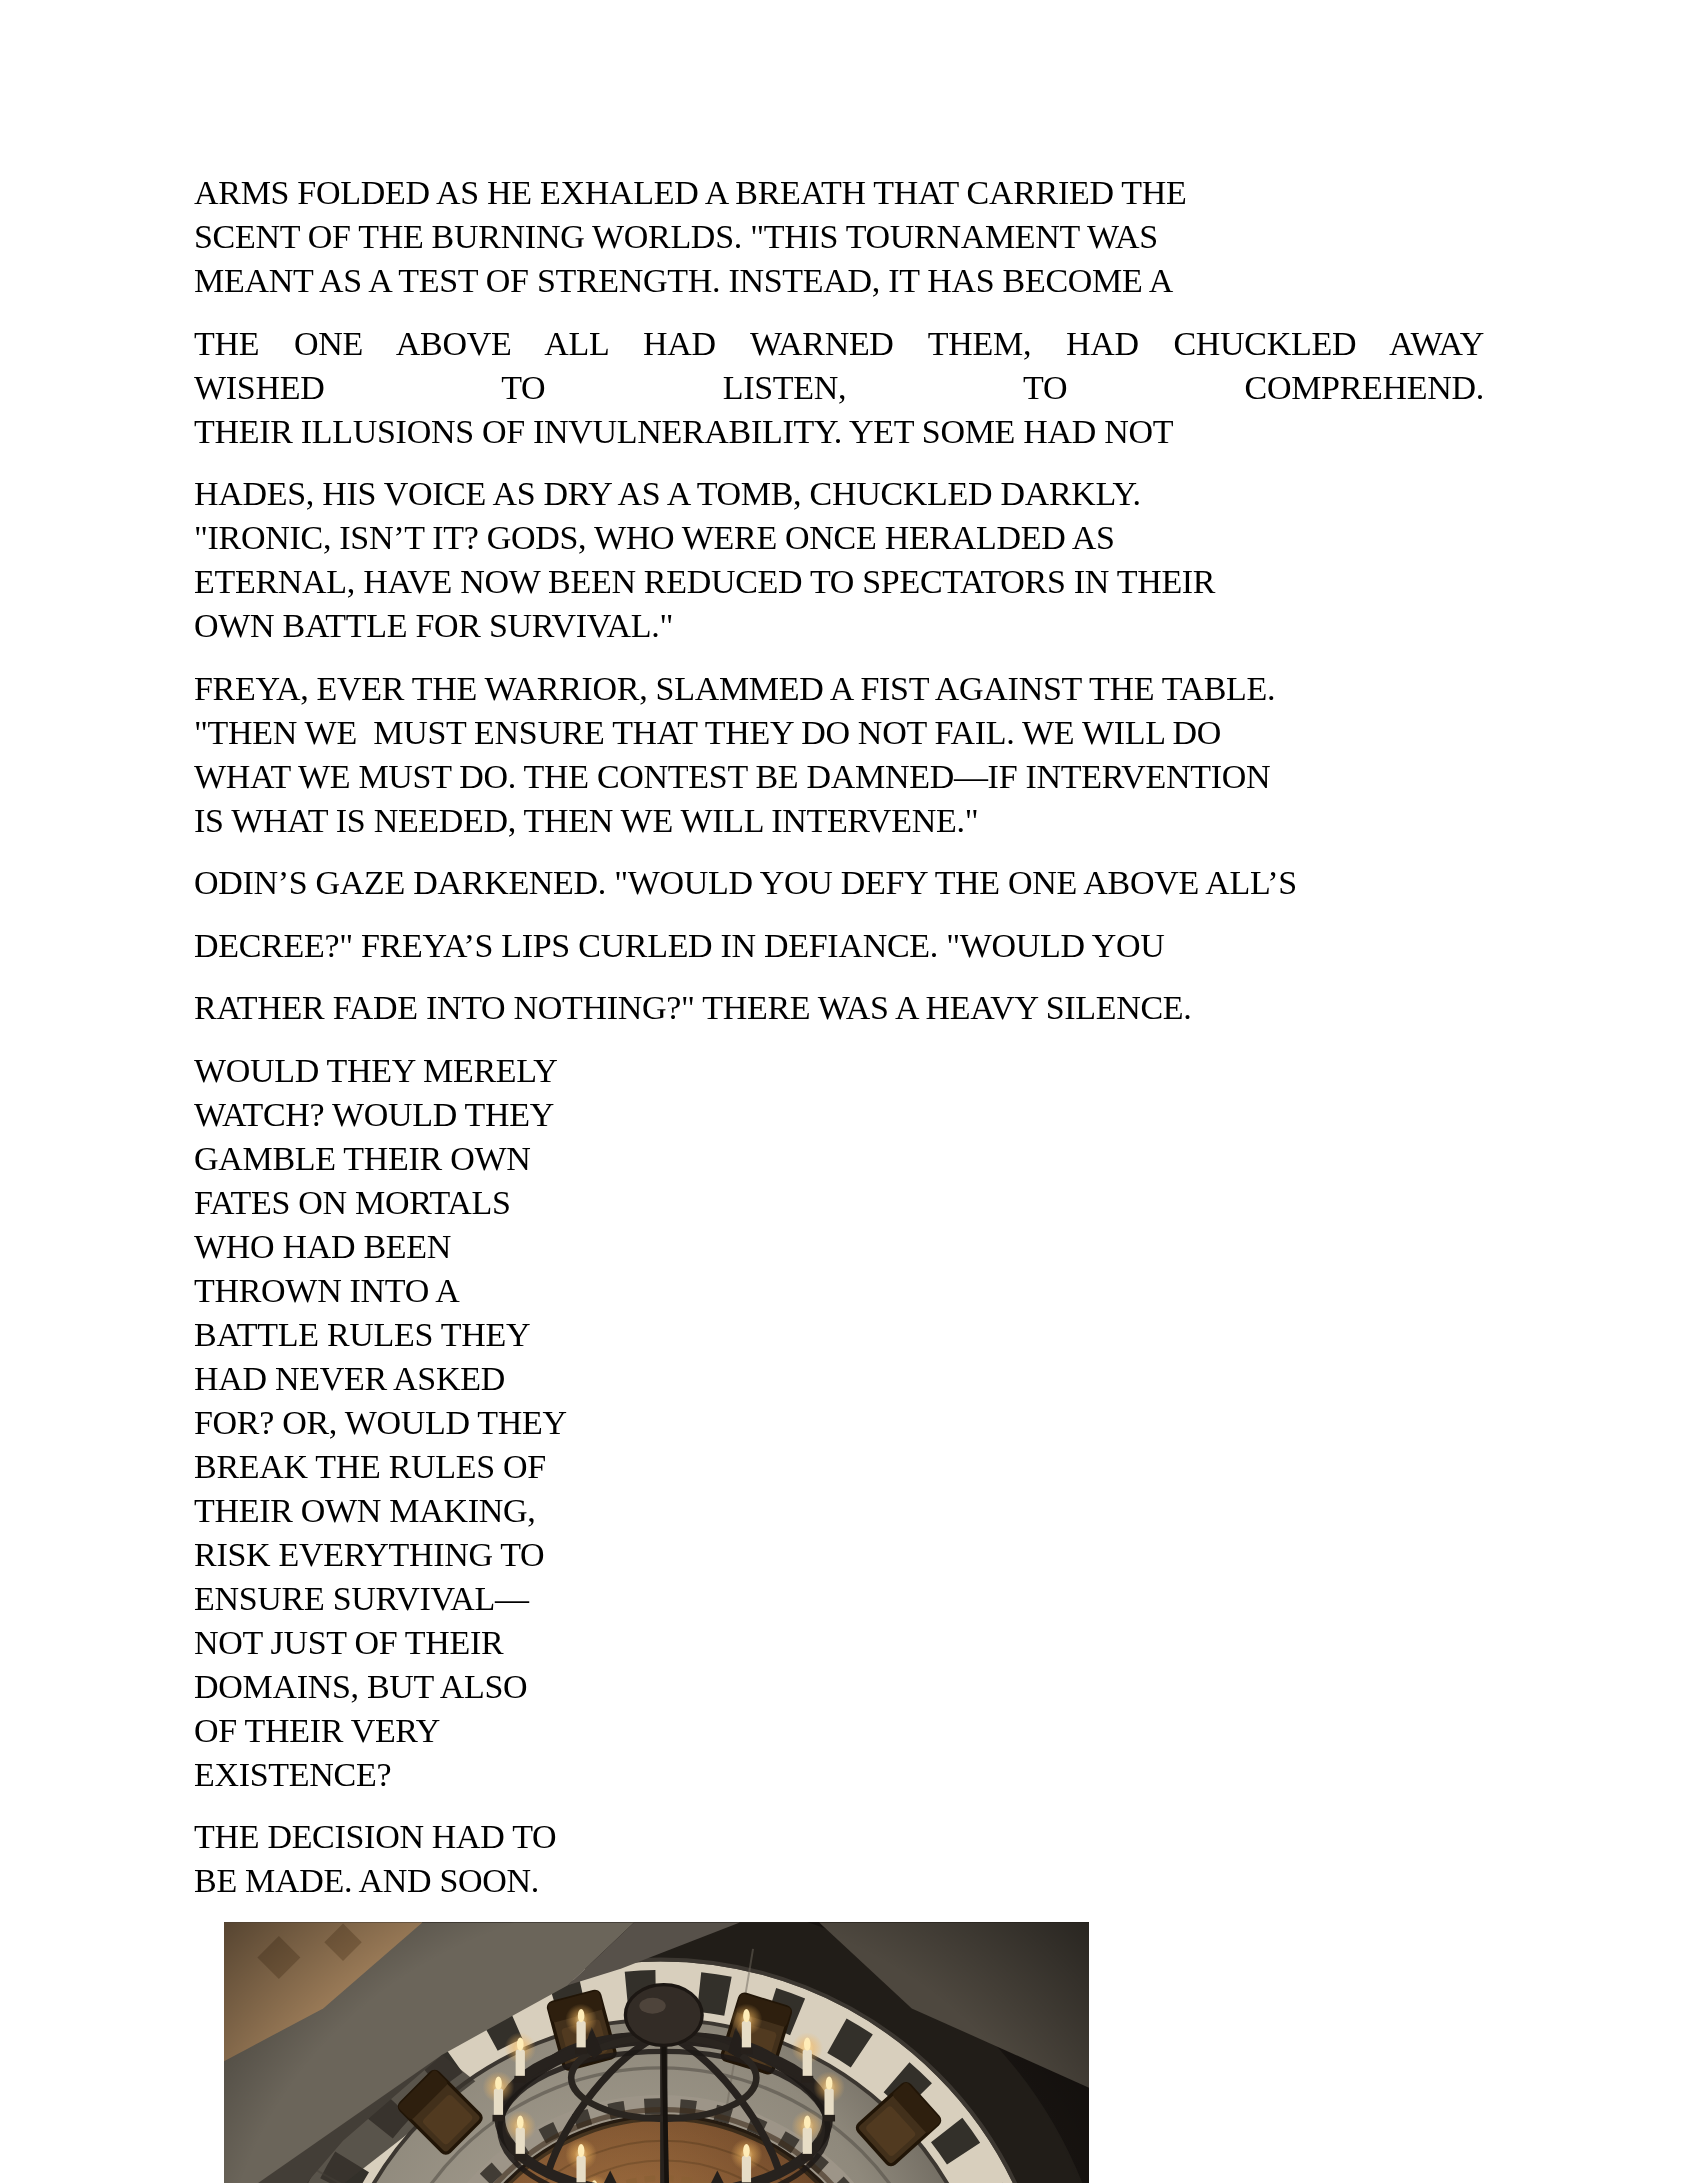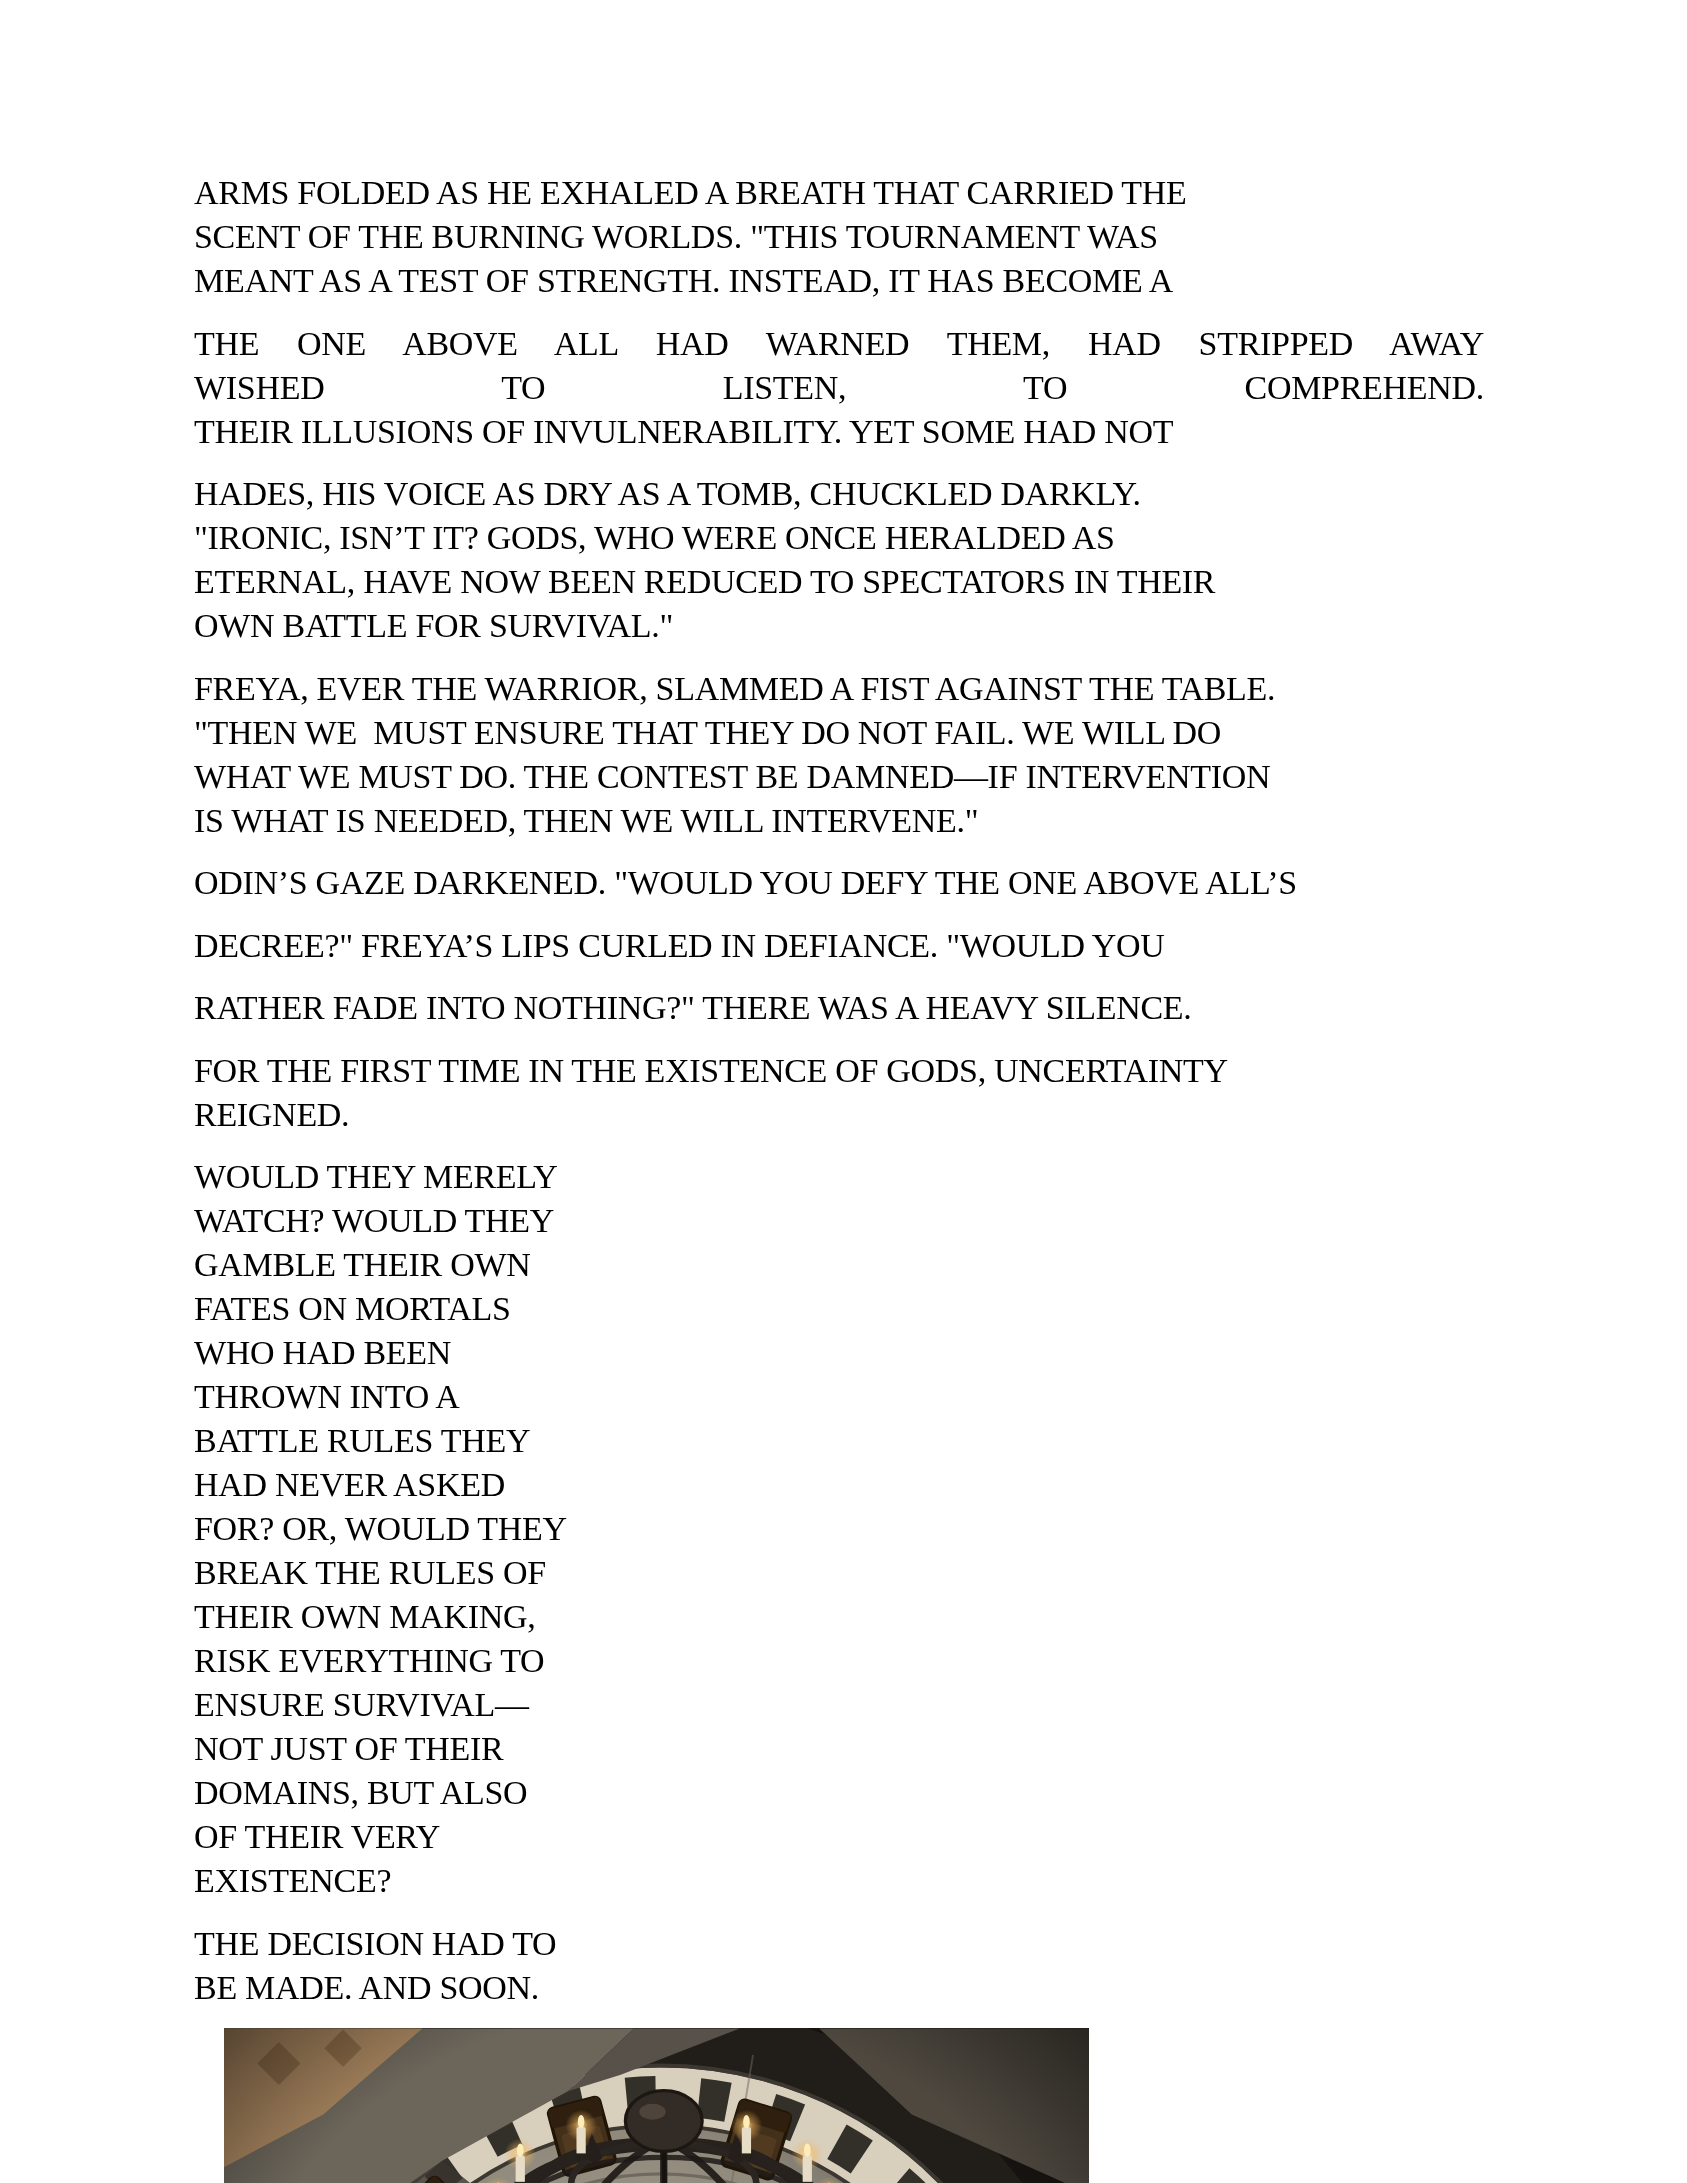--- a/index.html
+++ b/index.html
@@ -23,44 +23,40 @@
 
 <div class="page">
   <div class="doc">
 
     <div class="para">
         <div class="tline">ARMS FOLDED AS HE EXHALED A BREATH THAT CARRIED THE</div>
         <div class="tline">SCENT OF THE BURNING WORLDS. "THIS TOURNAMENT WAS</div>
         <div class="tline">MEANT AS A TEST OF STRENGTH. INSTEAD, IT HAS BECOME A</div>
       </div>
     <div class="para p-justify">
-        <div class="tline">THE ONE ABOVE ALL HAD WARNED THEM, HAD STRIPPED AWAY</div>
+        <div class="tline">THE ONE ABOVE ALL HAD WARNED THEM, HAD CHUCKLED AWAY</div>
         <div class="tline">WISHED TO LISTEN, TO COMPREHEND.</div>
         <div class="tline">THEIR ILLUSIONS OF INVULNERABILITY. YET SOME HAD NOT</div>
       </div>
     <div class="para">
         <div class="tline">HADES, HIS VOICE AS DRY AS A TOMB, CHUCKLED DARKLY.</div>
         <div class="tline">"IRONIC, ISN’T IT? GODS, WHO WERE ONCE HERALDED AS</div>
         <div class="tline">ETERNAL, HAVE NOW BEEN REDUCED TO SPECTATORS IN THEIR</div>
         <div class="tline">OWN BATTLE FOR SURVIVAL."</div>
       </div>
     <div class="para">
         <div class="tline">FREYA, EVER THE WARRIOR, SLAMMED A FIST AGAINST THE TABLE.</div>
         <div class="tline">"THEN WE&nbsp; MUST ENSURE THAT THEY DO NOT FAIL. WE WILL DO</div>
         <div class="tline">WHAT WE MUST DO. THE CONTEST BE DAMNED—IF INTERVENTION</div>
         <div class="tline">IS WHAT IS NEEDED, THEN WE WILL INTERVENE."</div>
       </div>
     <div class="para p-spread">
         <div class="tline">ODIN’S GAZE DARKENED. "WOULD YOU DEFY THE ONE ABOVE ALL’S</div>
         <div class="tline">DECREE?" FREYA’S LIPS CURLED IN DEFIANCE. "WOULD YOU</div>
         <div class="tline">RATHER FADE INTO NOTHING?" THERE WAS A HEAVY SILENCE.</div>
-      </div>
-    <div class="para">
-        <div class="tline">FOR THE FIRST TIME IN THE EXISTENCE OF GODS, UNCERTAINTY</div>
-        <div class="tline">REIGNED.</div>
       </div>
 
     <div class="media-row">
       <div class="col-left">
         <div class="para">
             <div class="tline">WOULD THEY MERELY</div>
             <div class="tline">WATCH? WOULD THEY</div>
             <div class="tline">GAMBLE THEIR OWN</div>
             <div class="tline">FATES ON MORTALS</div>
             <div class="tline">WHO HAD BEEN</div>

